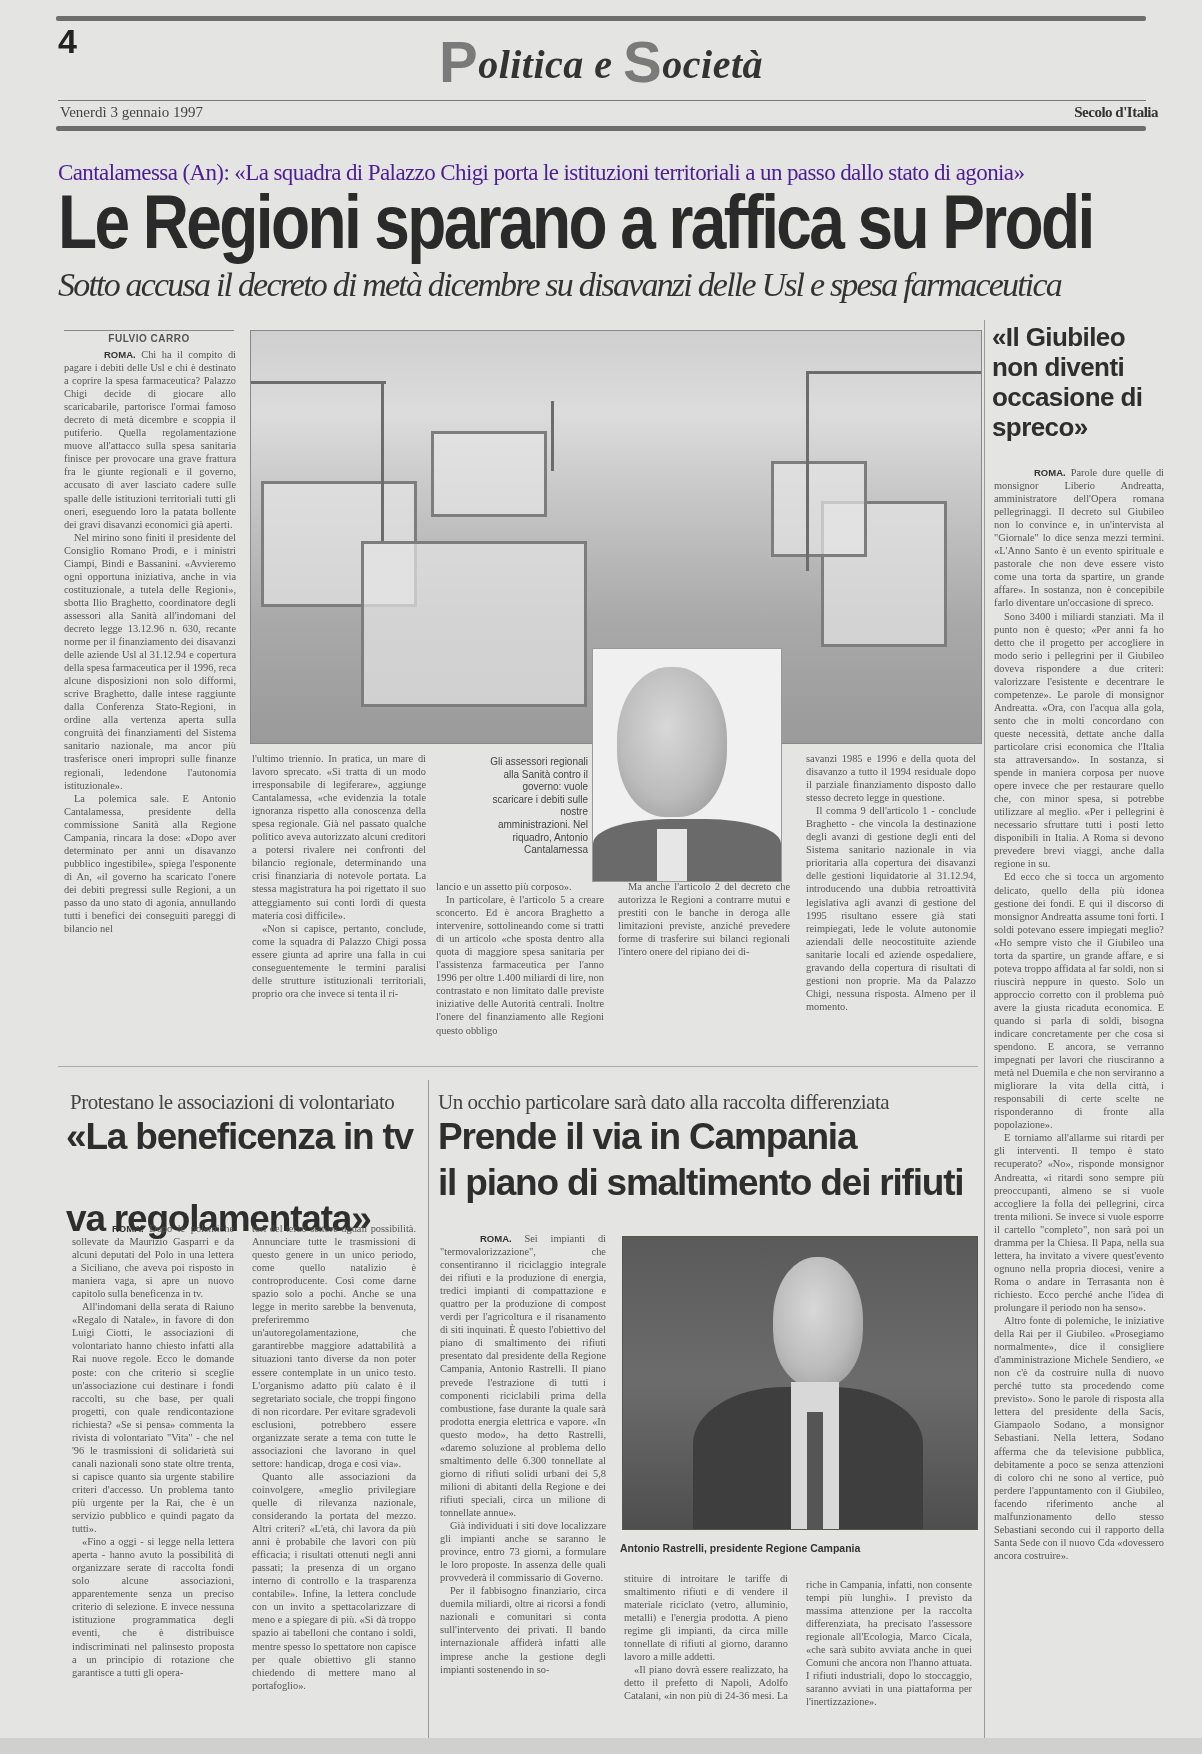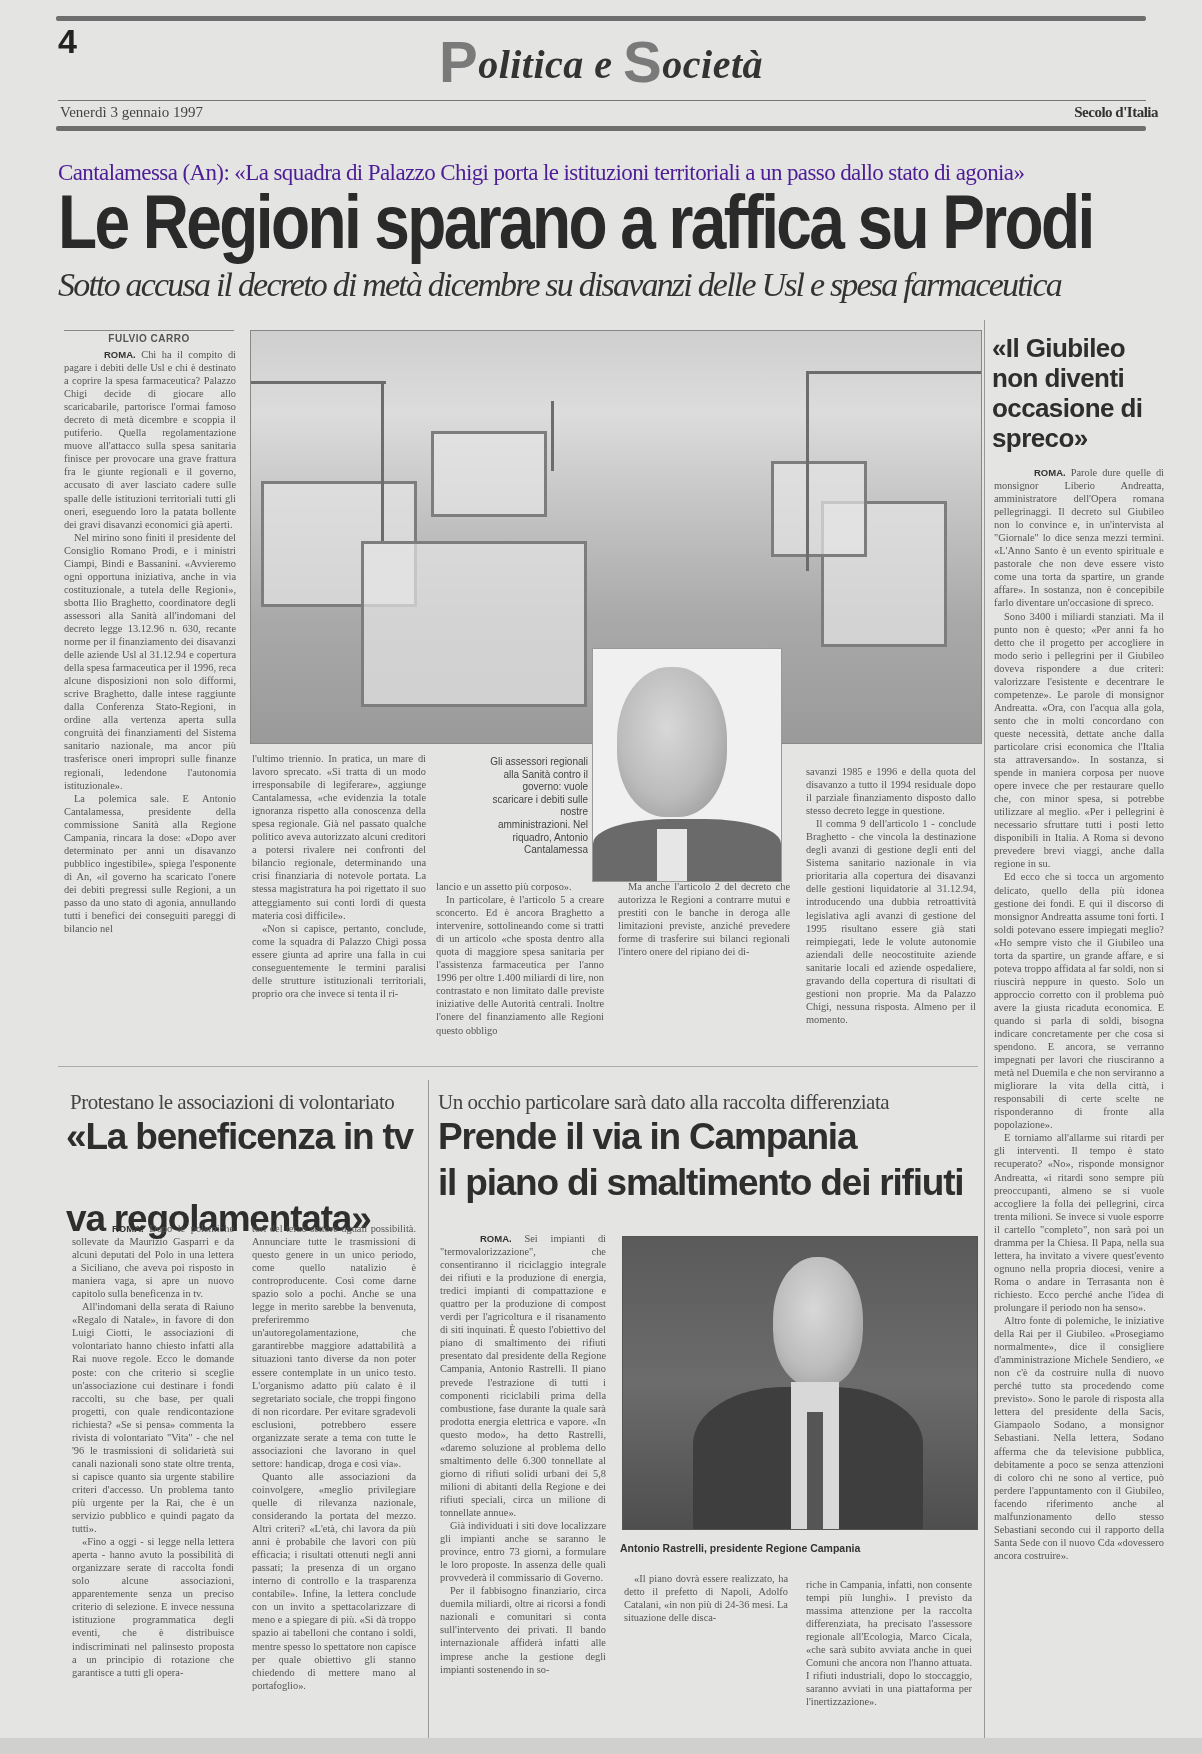--- a/index.html
+++ b/index.html
@@ -28,21 +28,21 @@
   .col-text p.first { text-indent: 0; }
   .photo { position: absolute; overflow: hidden; }
   .hospital { left: 250px; top: 330px; width: 730px; height: 412px; background:
       linear-gradient(180deg, #cfcfcf 0%, #dcdcdc 20%, #c2c2c2 45%, #a9a9a9 70%, #9a9a9a 100%); border: 1px solid #888; }
   .hospital .bed { position: absolute; border: 3px solid #7d7d7d; background: rgba(230,230,230,0.7); }
   .hospital .rail { position: absolute; background: #6c6c6c; }
   .inset-portrait { left: 592px; top: 648px; width: 188px; height: 232px; background: #f0f0f0; border: 1px solid #999; }
   .face { position: absolute; border-radius: 48% 48% 44% 44%; background: radial-gradient(ellipse at 45% 40%, #d8d8d8 0%, #bcbcbc 55%, #8e8e8e 100%); }
   .suit { position: absolute; background: #6a6a6a; }
   .caption-side { left: 486px; top: 756px; width: 102px; font-family: "Liberation Sans", sans-serif; font-size: 10px; line-height: 12.6px; color: #444; text-align: right; }
-  .right-head { left: 992px; top: 322px; width: 180px; font-family: "Liberation Sans", sans-serif; font-weight: 700; font-size: 26px; line-height: 30px; color: #2e2e2e; letter-spacing: -0.6px; margin-top: 11px; }
+  .right-head { left: 992px; top: 322px; width: 180px; font-family: "Liberation Sans", sans-serif; font-weight: 700; font-size: 26px; line-height: 30px; color: #2e2e2e; letter-spacing: -0.6px; }
   .vdiv { position: absolute; width: 1px; background: #999; }
   .kicker2 { font-size: 21px; color: #444; letter-spacing: -0.5px; white-space: nowrap; }
   .head2 { font-family: "Liberation Sans", sans-serif; font-weight: 700; font-size: 37px; line-height: 42px; color: #2e2e2e; letter-spacing: -1.2px; white-space: nowrap; }
   .rastrelli { left: 622px; top: 1236px; width: 354px; height: 292px; background: linear-gradient(180deg, #5a5a5a 0%, #6c6c6c 50%, #4e4e4e 100%); border: 1px solid #555; }
   .caption-bottom { left: 620px; top: 1542px; font-family: "Liberation Sans", sans-serif; font-weight: 700; font-size: 10.5px; color: #333; }
   .bottom-strip { left: 0; top: 1738px; width: 1202px; height: 16px; background: #d0d0ce; }
 </style>
 </head>
 <body>
 
@@ -93,21 +93,21 @@
   <p class="first">l'ultimo triennio. In pratica, un mare di lavoro sprecato. «Si tratta di un modo irresponsabile di legiferare», aggiunge Cantalamessa, «che evidenzia la totale ignoranza rispetto alla conoscenza della spesa regionale. Già nel passato qualche politico aveva autorizzato alcuni creditori a potersi rivalere nei confronti del bilancio regionale, determinando una crisi finanziaria di notevole portata. La stessa magistratura ha poi rigettato il suo atteggiamento sui conti lordi di questa materia così difficile».</p>
   <p>«Non si capisce, pertanto, conclude, come la squadra di Palazzo Chigi possa essere giunta ad aprire una falla in cui conseguentemente le termini paralisi delle strutture istituzionali territoriali, proprio ora che invece si tenta il ri-</p>
 </div>
 <div class="col-text" style="left:436px; top:880px; width:168px; height:178px;">
   <p class="first">lancio e un assetto più corposo».</p>
   <p>In particolare, è l'articolo 5 a creare sconcerto. Ed è ancora Braghetto a intervenire, sottolineando come si tratti di un articolo «che sposta dentro alla quota di maggiore spesa sanitaria per l'assistenza farmaceutica per l'anno 1996 per oltre 1.400 miliardi di lire, non contrastato e non limitato dalle previste iniziative delle Autorità centrali. Inoltre l'onere del finanziamento alle Regioni questo obbligo</p>
 </div>
 <div class="col-text" style="left:618px; top:880px; width:172px; height:178px;">
   <p>Ma anche l'articolo 2 del decreto che autorizza le Regioni a contrarre mutui e prestiti con le banche in deroga alle limitazioni previste, anziché prevedere forme di trasferire sui bilanci regionali l'intero onere del ripiano dei di-</p>
 </div>
-<div class="col-text" style="left:806px; top:752px; width:170px; height:306px;margin-top:13px;">
+<div class="col-text" style="left:806px; top:752px; width:170px; height:306px;">
   <p class="first">savanzi 1985 e 1996 e della quota del disavanzo a tutto il 1994 residuale dopo il parziale finanziamento disposto dallo stesso decreto legge in questione.</p>
   <p>Il comma 9 dell'articolo 1 - conclude Braghetto - che vincola la destinazione degli avanzi di gestione degli enti del Sistema sanitario nazionale in via prioritaria alla copertura dei disavanzi delle gestioni liquidatorie al 31.12.94, introducendo una dubbia retroattività legislativa agli avanzi di gestione del 1995 risultano essere già stati reimpiegati, lede le volute autonomie aziendali delle neocostituite aziende sanitarie locali ed aziende ospedaliere, gravando della copertura di risultati di gestioni non proprie. Ma da Palazzo Chigi, nessuna risposta. Almeno per il momento.</p>
 </div>
 
 <div class="vdiv" style="left:984px; top:320px; height:1420px;"></div>
 <div class="abs right-head">«Il Giubileo non diventi occasione di spreco»</div>
 <div class="col-text" style="left:994px; top:466px; width:170px; height:1274px;">
   <p class="first"><span class="loc">ROMA.</span> <span>Parole dure quelle di monsignor Liberio Andreatta, amministratore dell'Opera romana pellegrinaggi. Il decreto sul Giubileo non lo convince e, in un'intervista al "Giornale" lo dice senza mezzi termini. «L'Anno Santo è un evento spirituale e pastorale che non deve essere visto come una torta da spartire, un grande affare». In sostanza, non è concepibile farlo diventare un'occasione di spreco.</span></p>
   <p>Sono 3400 i miliardi stanziati. Ma il punto non è questo; «Per anni fa ho detto che il progetto per accogliere in modo serio i pellegrini per il Giubileo doveva rispondere a due criteri: valorizzare l'esistente e decentrare le competenze». Le parole di monsignor Andreatta. «Ora, con l'acqua alla gola, sento che in molti concordano con queste necessità, dettate anche dalla particolare crisi economica che l'Italia sta attraversando». In sostanza, si spende in maniera corposa per nuove opere invece che per restaurare quello che, con minor spesa, si potrebbe utilizzare al meglio. «Per i pellegrini è necessario sfruttare tutti i posti letto disponibili in Italia. A Roma si devono prevedere brevi viaggi, anche dalla regione in su.</p>
   <p>Ed ecco che si tocca un argomento delicato, quello della più idonea gestione dei fondi. E qui il discorso di monsignor Andreatta assume toni forti. I soldi potevano essere impiegati meglio? «Ho sempre visto che il Giubileo una torta da spartire, un grande affare, e si poteva troppo affidata al far soldi, non si riuscirà neppure in questo. Solo un approccio corretto con il problema può avere la giusta ricaduta economica. E quando si parla di soldi, bisogna indicare concretamente per che cosa si spendono. E ancora, se verranno impegnati per lavori che riusciranno a metà nel Duemila e che non serviranno a migliorare la vita della città, i responsabili di certe scelte ne risponderanno di fronte alla popolazione».</p>
@@ -142,19 +142,20 @@
 
 <div class="photo rastrelli">
   <div class="face" style="left:150px; top:20px; width:90px; height:130px;"></div>
   <div class="suit" style="left:70px; top:150px; width:230px; height:142px; background:#3e3e3e; border-radius:40% 40% 0 0;"></div>
   <div class="suit" style="left:168px; top:145px; width:48px; height:147px; background:#d8d8d8;"></div>
   <div class="suit" style="left:184px; top:175px; width:16px; height:117px; background:#555;"></div>
 </div>
 <div class="abs caption-bottom">Antonio Rastrelli, presidente Regione Campania</div>
 
 <div class="col-text" style="left:624px; top:1572px; width:164px; height:130px;">
+  <p class="first">stituire di introitare le tariffe di smaltimento rifiuti e di vendere il materiale riciclato (vetro, alluminio, metalli) e l'energia prodotta. A pieno regime gli impianti, da circa mille tonnellate di rifiuti al giorno, daranno lavoro a mille addetti.</p>
   <p>«Il piano dovrà essere realizzato, ha detto il prefetto di Napoli, Adolfo Catalani, «in non più di 24-36 mesi. La situazione delle disca-</p>
 </div>
 <div class="col-text" style="left:806px; top:1578px; width:166px; height:140px;">
   <p class="first">riche in Campania, infatti, non consente tempi più lunghi». I previsto da massima attenzione per la raccolta differenziata, ha precisato l'assessore regionale all'Ecologia, Marco Cicala, «che sarà subito avviata anche in quei Comuni che ancora non l'hanno attuata. I rifiuti industriali, dopo lo stoccaggio, saranno avviati in una piattaforma per l'inertizzazione».</p>
 </div>
 
 <div class="abs bottom-strip"></div>
 
 </body></html>

